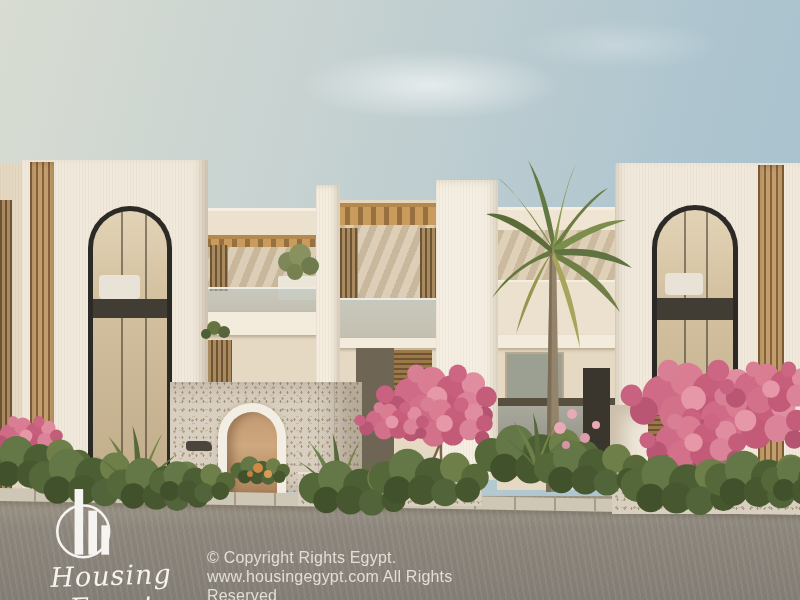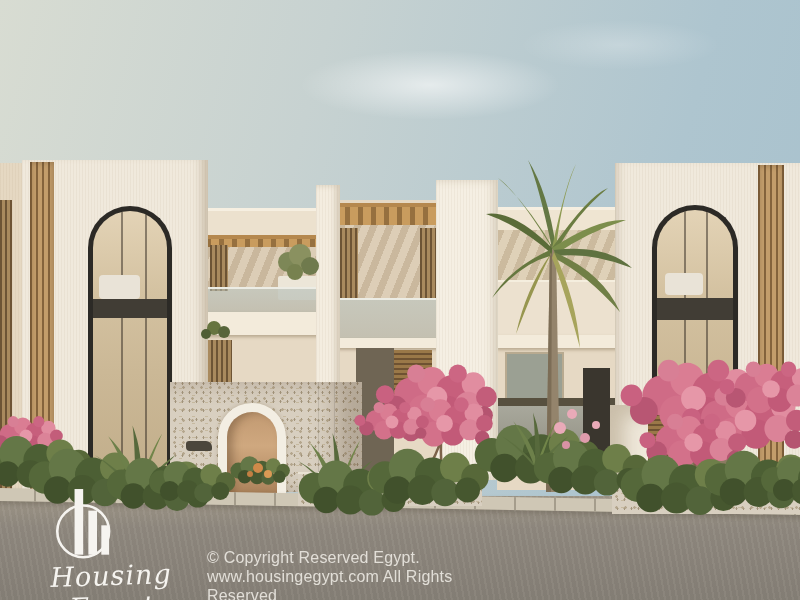--- a/index.html
+++ b/index.html
@@ -228,17 +228,17 @@
     <svg class="abs" style="left:26px;top:3px;" width="95" height="95" viewBox="0 0 110 110">
       <circle cx="50" cy="56" r="30" fill="none" stroke="#f6f4f0" stroke-width="3"></circle>
       <rect x="40" y="7" width="10" height="76" fill="#f6f4f0"></rect>
       <rect x="56" y="32" width="10" height="51" fill="#f6f4f0"></rect>
       <rect x="71" y="49" width="9" height="34" fill="#f6f4f0"></rect>
     </svg>
     <div id="brandname" class="abs" style="left:0;top:80px;width:195px;">Housing Egypt</div>
   </div>
 
   <div id="copyright" class="abs" style="left:207px;top:548px;width:320px;">
-    <div>© Copyright Reserved Egypt.</div>
+    <div>© Copyright Rights Egypt.</div>
     <div>www.housingegypt.com All Rights Reserved</div>
   </div>
 
 </div>
 
 </body></html>

